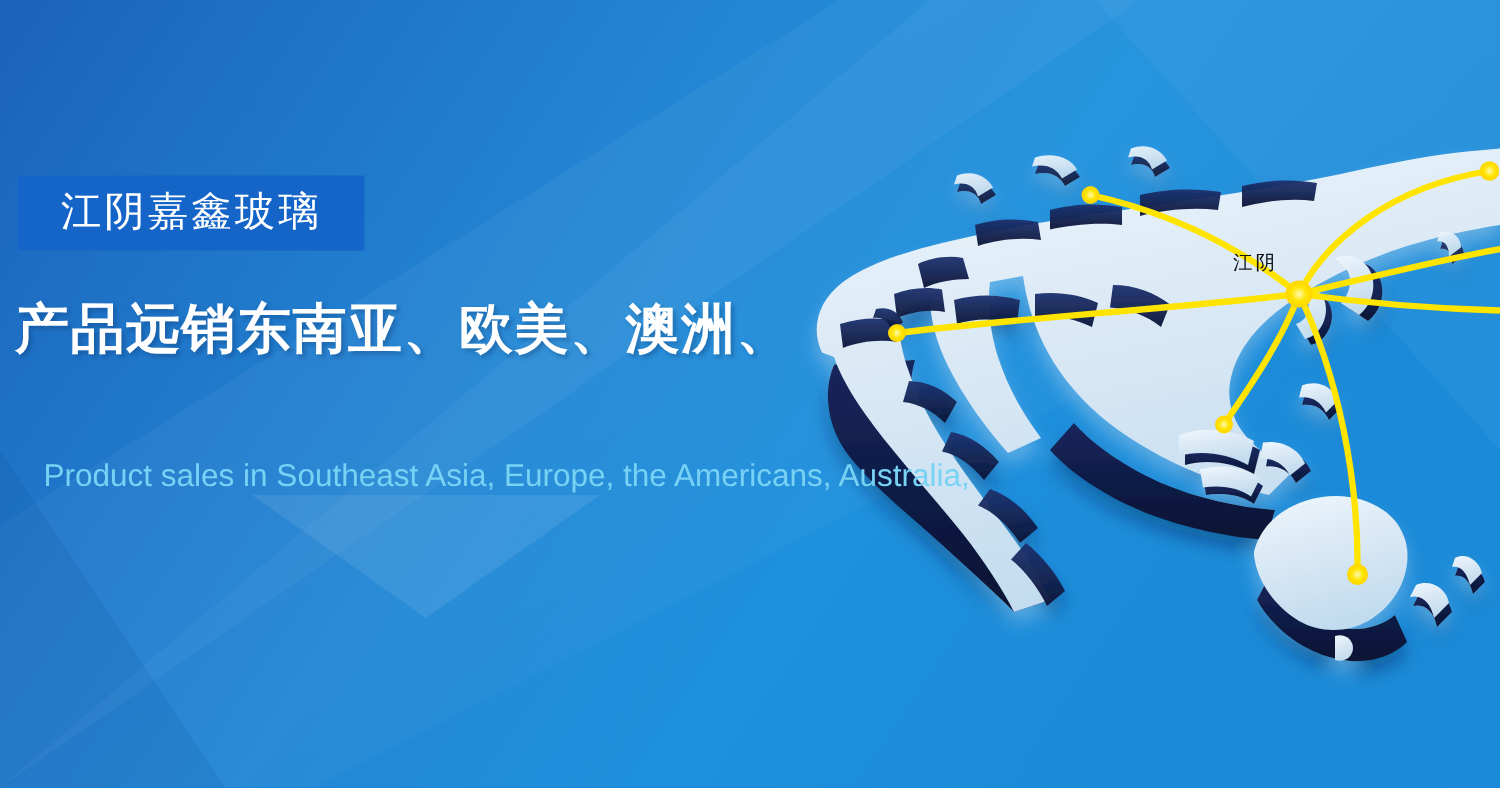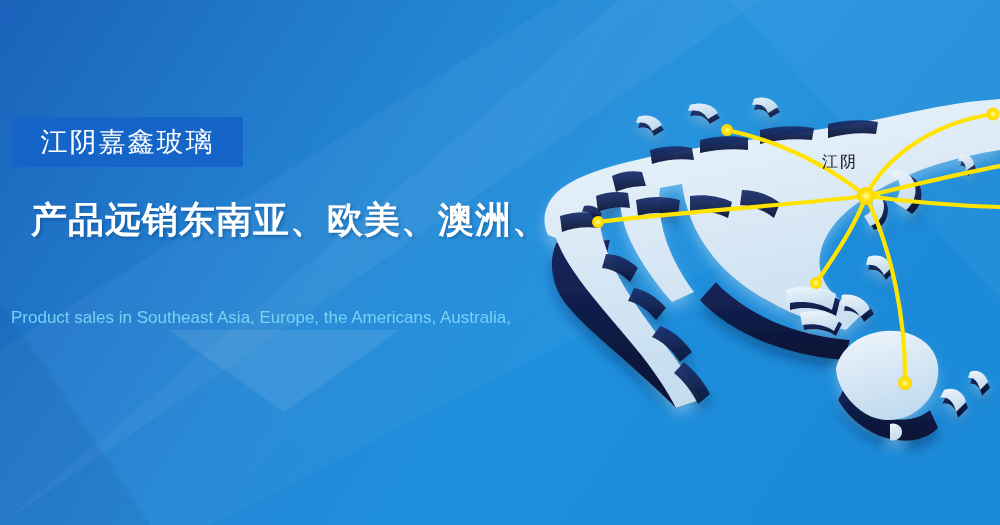--- a/index.html
+++ b/index.html
@@ -32,33 +32,33 @@
     font-family:"DejaVu Sans","Liberation Sans",sans-serif;
   }
 
   #headline{
     position:absolute;left:10px;top:196px;width:560px;
     color:#ffffff;font-weight:bold;font-size:36px;line-height:48px;
     letter-spacing:1px;
     font-family:"DejaVu Sans","Liberation Sans",sans-serif;
     text-shadow:2px 2px 3px rgba(10,55,110,.35);
   }
-  #headline .hl-line{display:block;white-space:nowrap;text-align:center;}
+  #headline .hl-line{display:block;white-space:nowrap;}
 
   #subtitle{
-    position:absolute;left:11px;top:305px;width:570px;
-    color:#78d2f4;font-size:17px;line-height:25px;
+    position:absolute;left:29px;top:305px;width:570px;
+    color:#78d2f4;font-size:21px;line-height:25px;
     font-family:"Liberation Sans","DejaVu Sans",sans-serif;
   }
   #subtitle .sub-line{display:block;white-space:nowrap;}
 
   
   #hub-label{
-    position:absolute;left:822px;top:152px;
-    color:#111418;font-size:16px;letter-spacing:2px;
+    position:absolute;left:822px;top:166px;
+    color:#111418;font-size:13px;letter-spacing:2px;
     font-family:"DejaVu Sans","Liberation Sans",sans-serif;
     white-space:nowrap;
   }
 </style>
 </head>
 <body>
 
 <div id="banner">
 
   <svg id="geo-svg" viewBox="0 0 1000 525" preserveAspectRatio="none">

